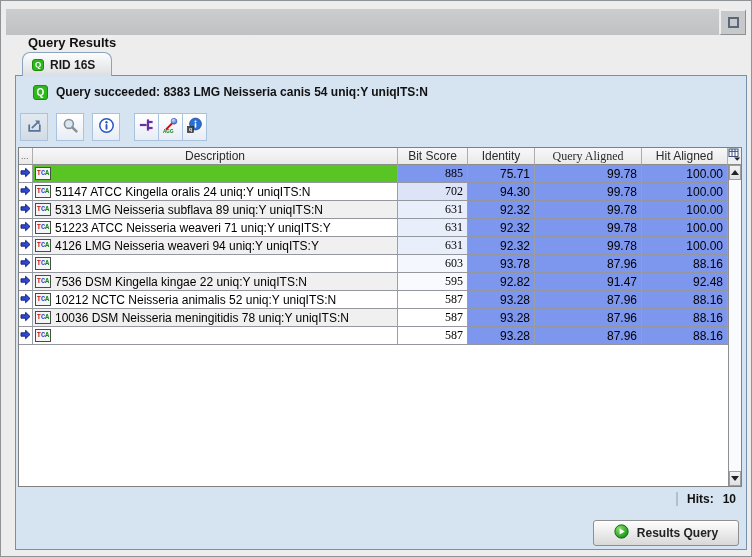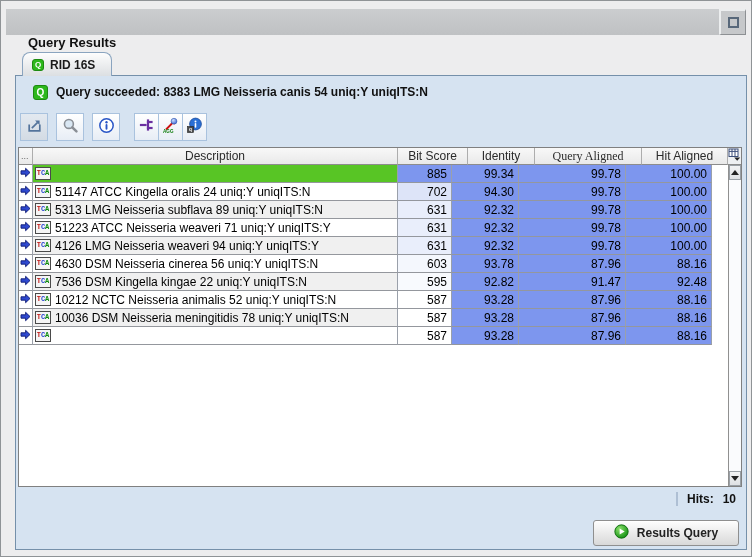--- a/index.html
+++ b/index.html
@@ -100,21 +100,21 @@
     border-right:1px solid #9aa0aa; border-bottom:1px solid #94979d;
     font-size:12px; color:#000;
     display:flex; align-items:center;
     overflow:hidden; white-space:nowrap;
   }
   .cell.arrowcol { width:14px; justify-content:center; background:#fff; padding:0; }
   .cell.desccol { width:365px; gap:4px; padding-left:2px; background:#fff; }
   .cell.desccol.striped { background:#f0f0f0; }
   .cell.desccol.selected { background:var(--selected-row-bg,#58c525); }
   .cell.num { justify-content:flex-end; padding-right:4px; }
-  .cell.bitcol { width:54px; background:#fff; }
+  .cell.bitcol { width:70px; background:#fff;font-family:Liberation Serif, serif; }
   .cell.identcol { width:67px; background:var(--value-cell-bg,#7d96ee); }
   .cell.querycol { width:107px; background:var(--value-cell-bg,#7d96ee); }
   .cell.hitcol { width:86px; background:var(--value-cell-bg,#7d96ee); }
   .seq-icon {
     width:16px; height:13px; flex:0 0 16px;
     background:#f5f5f5; border:1px solid #4a4a4a;
     display:flex; align-items:center; justify-content:center;
     font-size:7px; font-weight:bold; letter-spacing:0; line-height:1;
     font-family:"Liberation Mono", monospace;
   }
@@ -274,21 +274,21 @@
       </span>
     </div>
     <div class="cell desccol selected">
       <span class="seq-icon">
                 <span style="color: rgb(193, 27, 23);">T</span>
                 <span style="color: rgb(31, 61, 204);">C</span>
                 <span style="color: rgb(11, 138, 11);">A</span>
               </span>
     </div>
     <div class="cell num bitcol" style="background: rgb(125, 150, 238);">885</div>
-    <div class="cell num identcol">99.34</div>
+    <div class="cell num identcol">75.71</div>
     <div class="cell num querycol">99.78</div>
     <div class="cell num hitcol">100.00</div>
   </div>
           <div class="trow">
     <div class="cell arrowcol">
       <span>
         <svg width="11" height="11" viewBox="0 0 11 11">
           <path d="M1 3.8 h4.6 V1.3 L10 5.5 5.6 9.7 V7.2 H1 z" fill="#2f49d0" stroke="#0d1b75" stroke-width="0.9"></path>
         </svg>
       </span>
@@ -376,21 +376,20 @@
           <path d="M1 3.8 h4.6 V1.3 L10 5.5 5.6 9.7 V7.2 H1 z" fill="#2f49d0" stroke="#0d1b75" stroke-width="0.9"></path>
         </svg>
       </span>
     </div>
     <div class="cell desccol">
       <span class="seq-icon">
                 <span style="color: rgb(193, 27, 23);">T</span>
                 <span style="color: rgb(31, 61, 204);">C</span>
                 <span style="color: rgb(11, 138, 11);">A</span>
               </span>
-      <span>4630 DSM Neisseria cinerea 56 uniq:Y uniqITS:N</span>
     </div>
     <div class="cell num bitcol" style="background: rgb(244, 247, 253);">603</div>
     <div class="cell num identcol">93.78</div>
     <div class="cell num querycol">87.96</div>
     <div class="cell num hitcol">88.16</div>
   </div>
           <div class="trow">
     <div class="cell arrowcol">
       <span>
         <svg width="11" height="11" viewBox="0 0 11 11">

